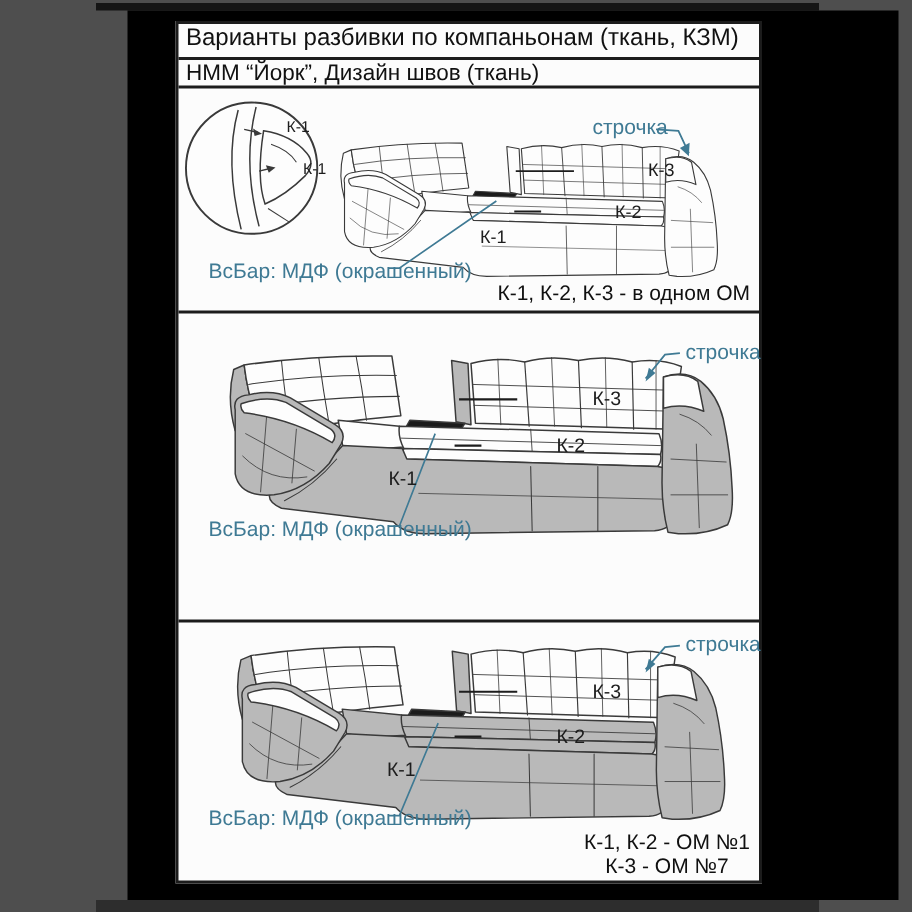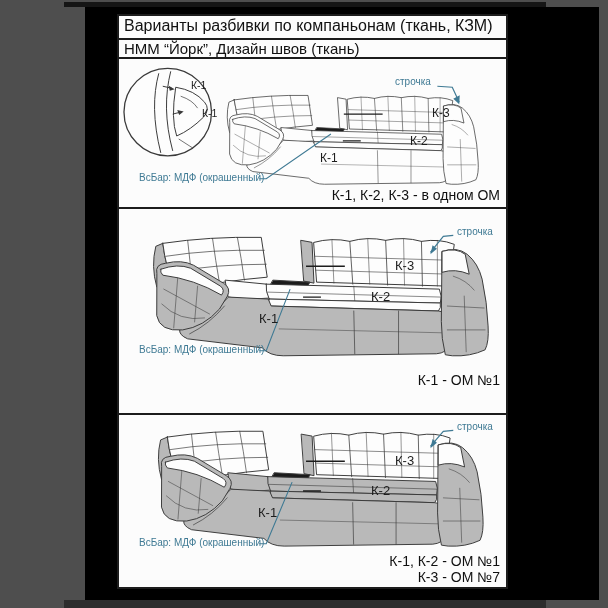--- a/index.html
+++ b/index.html
@@ -14,22 +14,22 @@
   .trow1{height:21px;font-size:16px;padding:1px 0 0 5px;}
   .trow2{height:17px;font-size:15px;padding:0 0 0 5px;}
   .sec{position:relative;}
   .sec1{height:148px;border-bottom:2px solid #1c1c1c;}
   .sec2{height:204px;border-bottom:2px solid #1c1c1c;}
   .sec3{height:173px;}
   .scene{position:absolute;left:0;top:0;width:100%;height:100%;}
   .lbl{position:absolute;font-size:13px;color:#1d1d1d;white-space:nowrap;padding-left:46px;}
   .lbl.small{font-size:12px;}
   .lbl.tiny{font-size:10.5px;}
-  .ann{position:absolute;font-size:10px;white-space:nowrap;}
-  .cap{position:absolute;right:6px;text-align:right;font-size:14px;color:#101010;line-height:16px;white-space:nowrap;}
+  .ann{position:absolute;font-size:14px;white-space:nowrap;}
+  .cap{position:absolute;right:6px;text-align:center;font-size:14px;color:#101010;line-height:16px;white-space:nowrap;}
 </style>
 </head>
 <body>
 
 <div class="topbar"></div>
 <div class="bottombar"></div>
 
 <div class="page">
   <div class="box">
 
@@ -126,21 +126,20 @@
       <path d="M336,26 L326,27 L313,43" stroke="#3f7a94" stroke-width="1.2" fill="none"></path>
       <polygon points="313,45 319.6,39.4 315.2,35.8" fill="#3f7a94"></polygon>
       <path d="M141,142 L148,142 L172,80" stroke="#3f7a94" stroke-width="1.1" fill="none"></path>
         </svg>
       <div class="ann" style="left: 338px; top: 17px; color: rgb(63, 122, 148);">строчка</div>
       <div class="lbl" style="left:230px;top:49px;">К-3</div>
       <div class="lbl" style="left:206px;top:80px;">К-2</div>
       <div class="lbl" style="left:94px;top:102px;">К-1</div>
       <div class="ann" style="left: 20px; top: 135px; color: rgb(63, 122, 148);">ВсБар: МДФ (окрашенный)</div>
       <div class="cap" style="top:163px;">
-        <div>К-1 - ОМ №1</div>
       </div>
     </div>
 
     <div class="sec sec3">
       <svg class="scene" id="scene3" viewBox="0 0 389 173">
           <g transform="translate(36,13) scale(0.97)">
   <g stroke="#3a3a3a" stroke-width="1" stroke-linejoin="round" stroke-linecap="round" fill="none">
     <path d="M13,9 L6,12 Q1,32 7,53 Q14,56 26,57 Q16,34 13,9 Z" fill="#b9b9b9"></path>
     <path d="M13,9 Q60,2 112,3 L118,43 Q70,47 26,57 Q16,34 13,9 Z" fill="#fdfdfd"></path>
     <path d="M38,6 Q40,28 44,52 M63,4 Q66,26 70,49 M88,3 Q92,24 95,46" stroke-width="0.7"></path>

